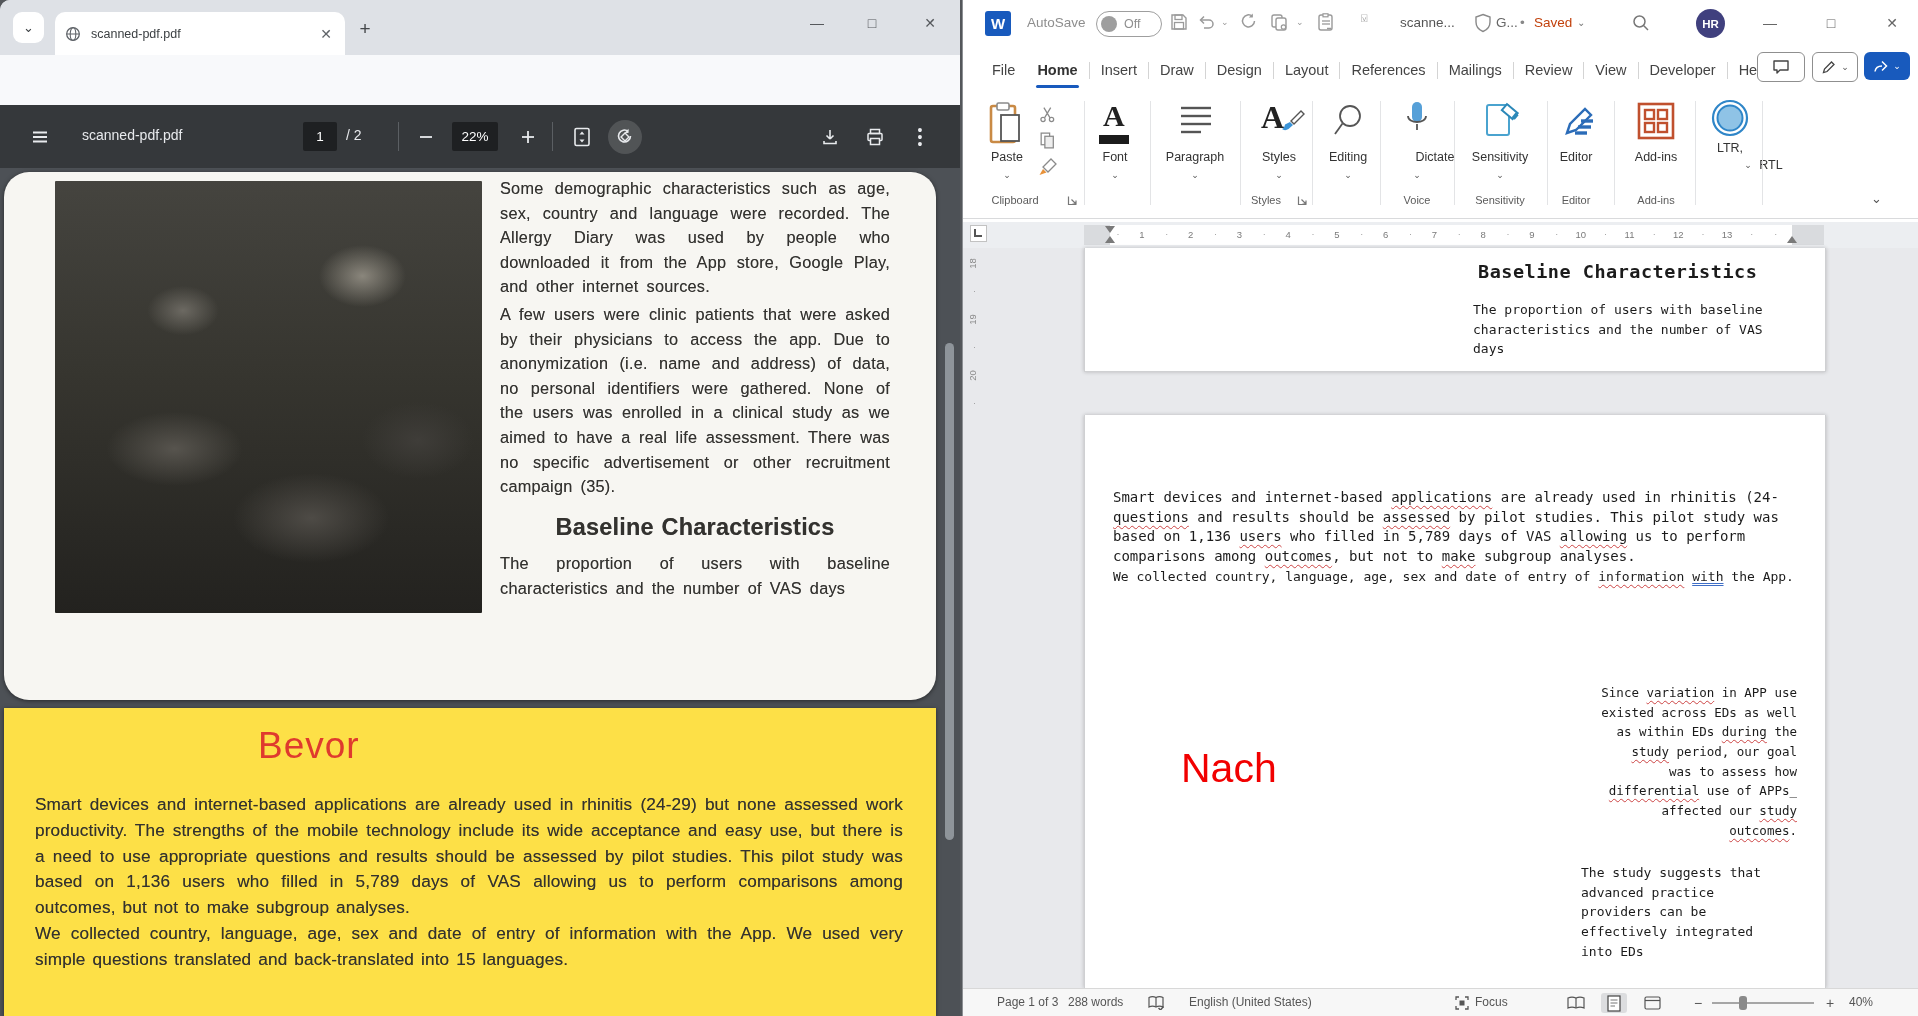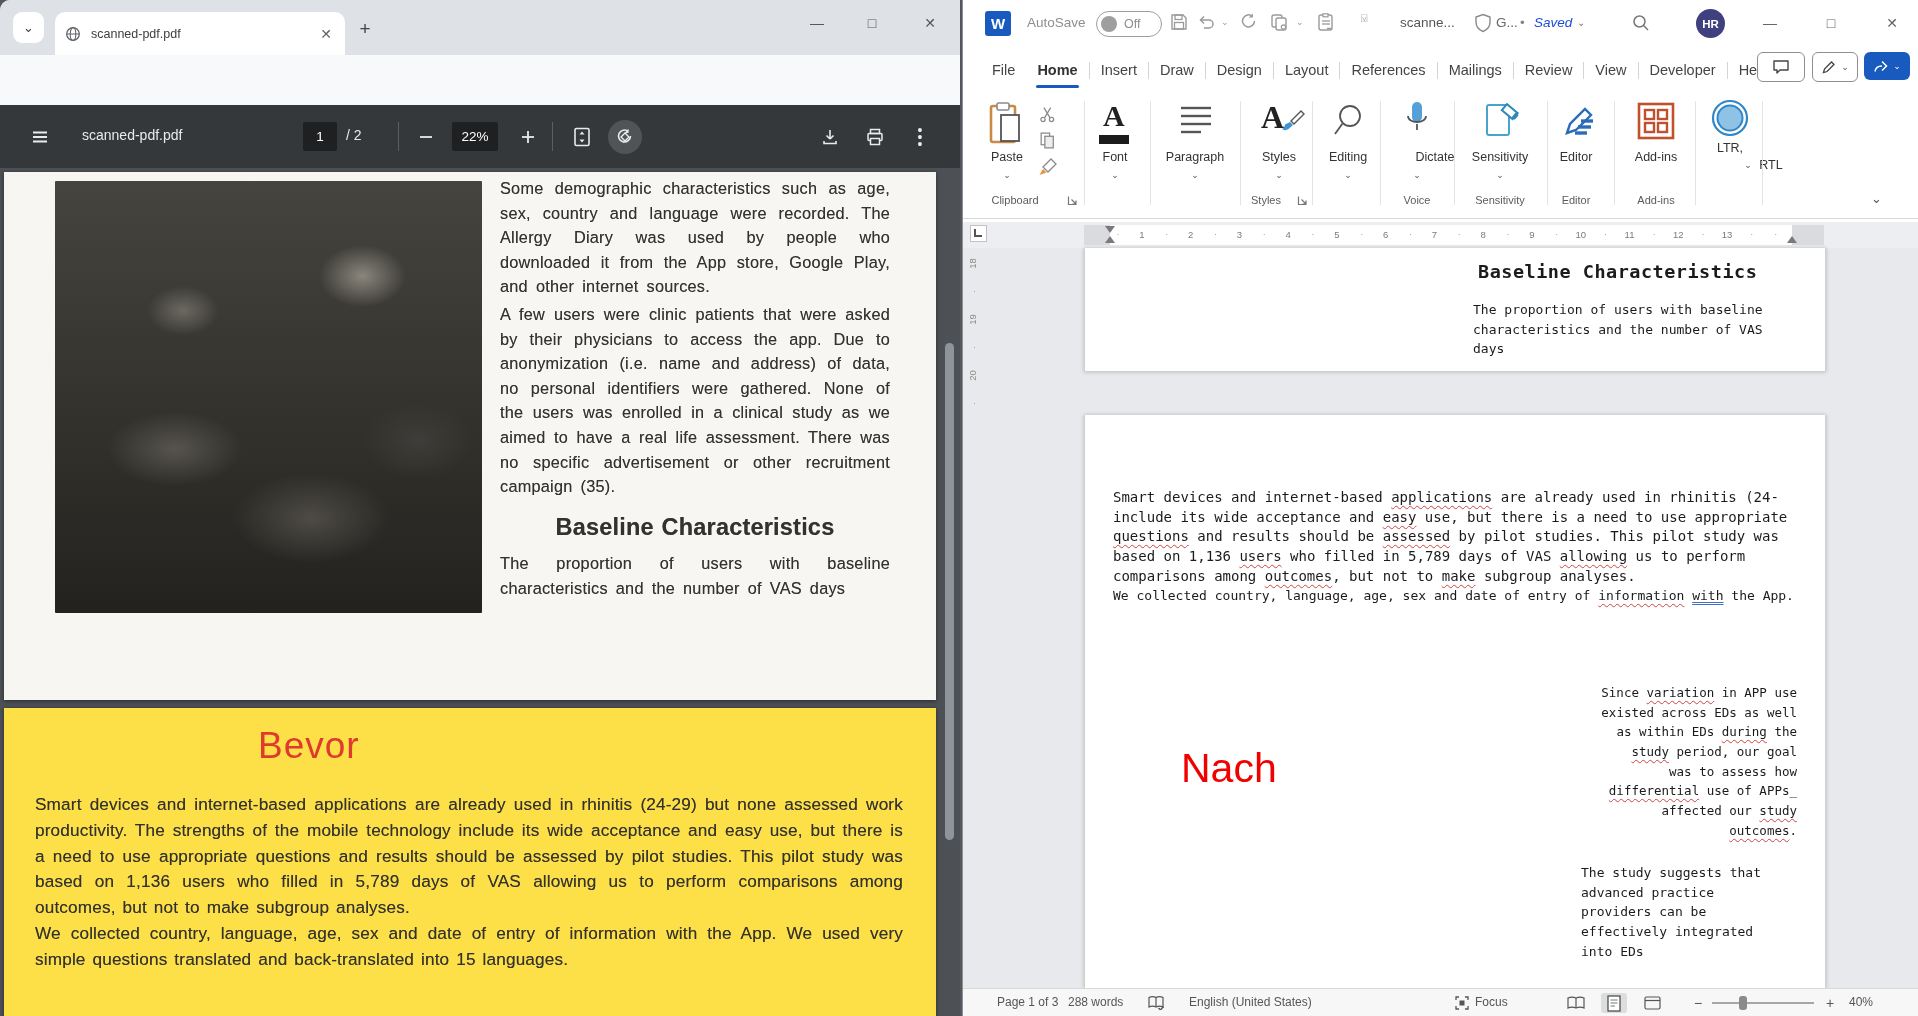--- a/index.html
+++ b/index.html
@@ -230,21 +230,21 @@
             <rect x="4.5" y="10.5" width="9" height="6" fill="#35383b" stroke="#e8eaed" stroke-width="1.5"></rect>
           </svg>
         </div>
       <div class="pdficon" style="left:906px;">
           <span style="color:#e8eaed;font-size:14px;line-height:7px;text-align:center;">•<br>•<br>•</span>
         </div>
     </div>
 
     <div class="pdfcanvas">
 
-      <div class="scanpage" style="top:4px;height:528px;">
+      <div class="scanpage" style="top:4px;height:528px;border-radius:25px;">
         <div class="photo" style="left:51px;top:9px;width:427px;height:432px;"></div>
         <div class="abs scan-text" style="left:496px;top:4px;width:390px;font-size:16.3px;line-height:24.6px;">
           <div>Some demographic characteristics such as age, sex, country and language were recorded. The Allergy Diary was used by people who downloaded it from the App store, Google Play, and other internet sources.</div>
           <div style="margin-top:3px;">A few users were clinic patients that were asked by their physicians to access the app. Due to anonymization (i.e. name and address) of data, no personal identifiers were gathered. None of the users was enrolled in a clinical study as we aimed to have a real life assessment. There was no specific advertisement or other recruitment campaign (35).</div>
           <div style="margin:16px 0 12px;font-size:23.5px;font-weight:bold;text-align:center;letter-spacing:.2px;word-spacing:1px;">Baseline Characteristics</div>
           <div>The proportion of users with baseline characteristics and the number of VAS days</div>
         </div>
       </div>
 
       <div class="scanpage" style="top:540px;height:308px;background:#fde047;">
@@ -305,21 +305,21 @@
         </div>
       <span class="abs qat" style="left:398px;top:12px;font-size:11px;color:#8a8a8a;">⍌</span>
       <span class="tfile">scanne...</span>
       <div class="abs" style="left:511px;top:13px;">
           <svg width="18" height="20" viewBox="0 0 18 20">
             <path d="M9 1.5l7 2.5v5c0 4.5-3 8-7 9.5-4-1.5-7-5-7-9.5v-5z" fill="none" stroke="#8a8a8a" stroke-width="1.4"></path>
           </svg>
         </div>
       <span class="abs" style="left:533px;top:15px;font-size:13.5px;color:#666;">G...</span>
       <span class="abs" style="left:557px;top:15px;font-size:13.5px;color:#888;">•</span>
-      <span class="abs" style="left:571px;top:15px;font-size:13.5px;color:#1d4ed8;font-style:italic;">Saved</span>
+      <span class="abs" style="left:571px;top:15px;font-size:13.5px;color:#c2410c;">Saved</span>
       <span class="abs" style="left:614px;top:17px;font-size:10px;color:#777;">⌄</span>
       <div class="abs" style="left:668px;top:13px;">
           <svg width="20" height="20" viewBox="0 0 20 20">
             <circle cx="8.5" cy="8.5" r="5.5" fill="none" stroke="#777" stroke-width="1.5"></circle>
             <line x1="12.8" y1="12.8" x2="17" y2="17" stroke="#777" stroke-width="1.5"></line>
           </svg>
         </div>
       <div class="avatarHR">HR</div>
       <div class="wwinctl" style="left:790px;">—</div>
       <div class="wwinctl" style="left:851px;">□</div>
@@ -579,21 +579,20 @@
         <div class="abs mono" style="left:388px;top:52px;font-size:13.5px;">
             <div class="dline small"><span>The proportion of users with baseline</span></div>
             <div class="dline small"><span>characteristics and the number of VAS</span></div>
             <div class="dline small"><span>days</span></div>
           </div>
       </div>
 
       <div class="wpage" style="top:167px;height:573px;border-bottom:none;">
         <div class="abs mono" style="left:28px;top:73px;font-size:14px;">
             <div class="dline"><span>Smart devices and internet-based </span><span class="m-red">applications</span><span> are already used in rhinitis (24-</span></div>
-            <div class="dline"><span>include its wide acceptance and </span><span class="m-red">easy</span><span> use, but there is a need to use appropriate</span></div>
             <div class="dline"><span class="m-red">questions</span><span> and results should be </span><span class="m-red">assessed</span><span> by pilot studies. This pilot study was</span></div>
             <div class="dline"><span>based on 1,136 </span><span class="m-red">users</span><span> who filled in 5,789 days of VAS </span><span class="m-red">allowing</span><span> us to perform</span></div>
             <div class="dline"><span>comparisons among </span><span class="m-red">outcomes</span><span>, but not to </span><span class="m-red">make</span><span> subgroup analyses.</span></div>
             <div class="dline small"><span>We collected country, language, age, sex and date of entry of </span><span class="m-red">information</span><span> </span><span class="m-blue">with</span><span> the App.</span></div>
           </div>
         <div class="nach" style="left:96px;top:330px;">Nach</div>
         <div class="abs mono" style="left:478px;top:268px;width:234px;font-size:12.5px;text-align:right;">
             <div class="dline"><span>Since </span><span class="m-red">variation</span><span> in APP use</span></div>
             <div class="dline"><span>existed across EDs as well</span></div>
             <div class="dline"><span>as within EDs </span><span class="m-red">during</span><span> the</span></div>

